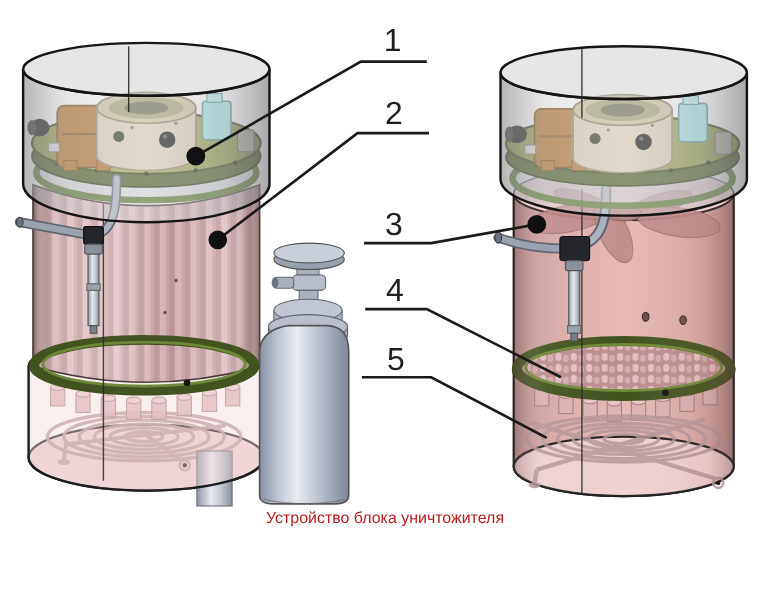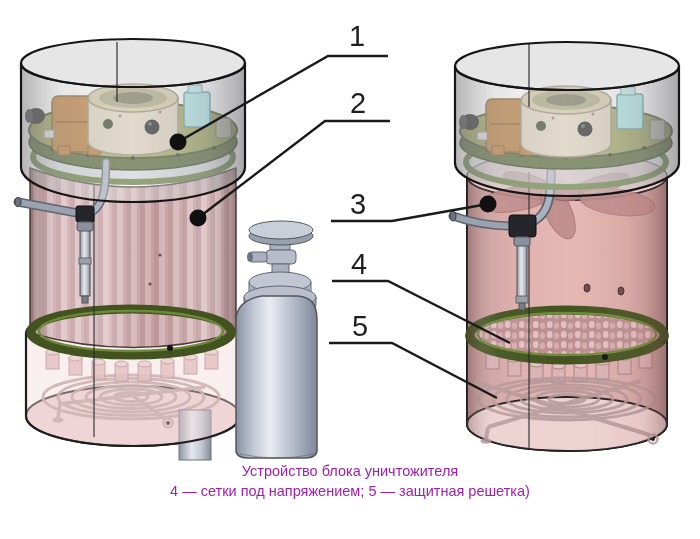--- a/index.html
+++ b/index.html
@@ -1,20 +1,20 @@
 <!DOCTYPE html>
 <html><head>
 <meta charset="utf-8">
 <style>
   html,body{margin:0;padding:0;background:#fff;}
   .stage{position:relative;width:700px;height:539px;background:#ffffff;overflow:hidden;
          font-family:"Liberation Sans",sans-serif;}
   .stage svg{position:absolute;left:0;top:0;}
   .caption{position:absolute;left:0;top:461px;width:700px;text-align:center;
-           font-size:14.5px;line-height:20px;color:#a21caf;}
+           font-size:14.5px;line-height:20px;color:#b91c1c;}
   .caption div{white-space:nowrap;}
   text{font-family:"Liberation Sans",sans-serif;}
 </style>
 </head>
 <body>
 
 <div class="stage">
 <svg width="700" height="539" viewBox="0 0 700 539">
   <defs>
     <linearGradient id="glassGrad" x1="0" y1="0" x2="1" y2="0">
@@ -351,15 +351,14 @@
     </g>
     <g>
       <polyline points="329,343 392,343 497,398"></polyline>
       <text x="360" y="336" font-size="29" fill="#1f1f1f" stroke="none" text-anchor="middle">5</text>
     </g>
   </g>
 </svg>
 
 <div class="caption">
   <div>Устройство блока уничтожителя</div>
-  <div>4 — сетки под напряжением; 5 — защитная решетка)</div>
 </div>
 </div>
 
 </body></html>

